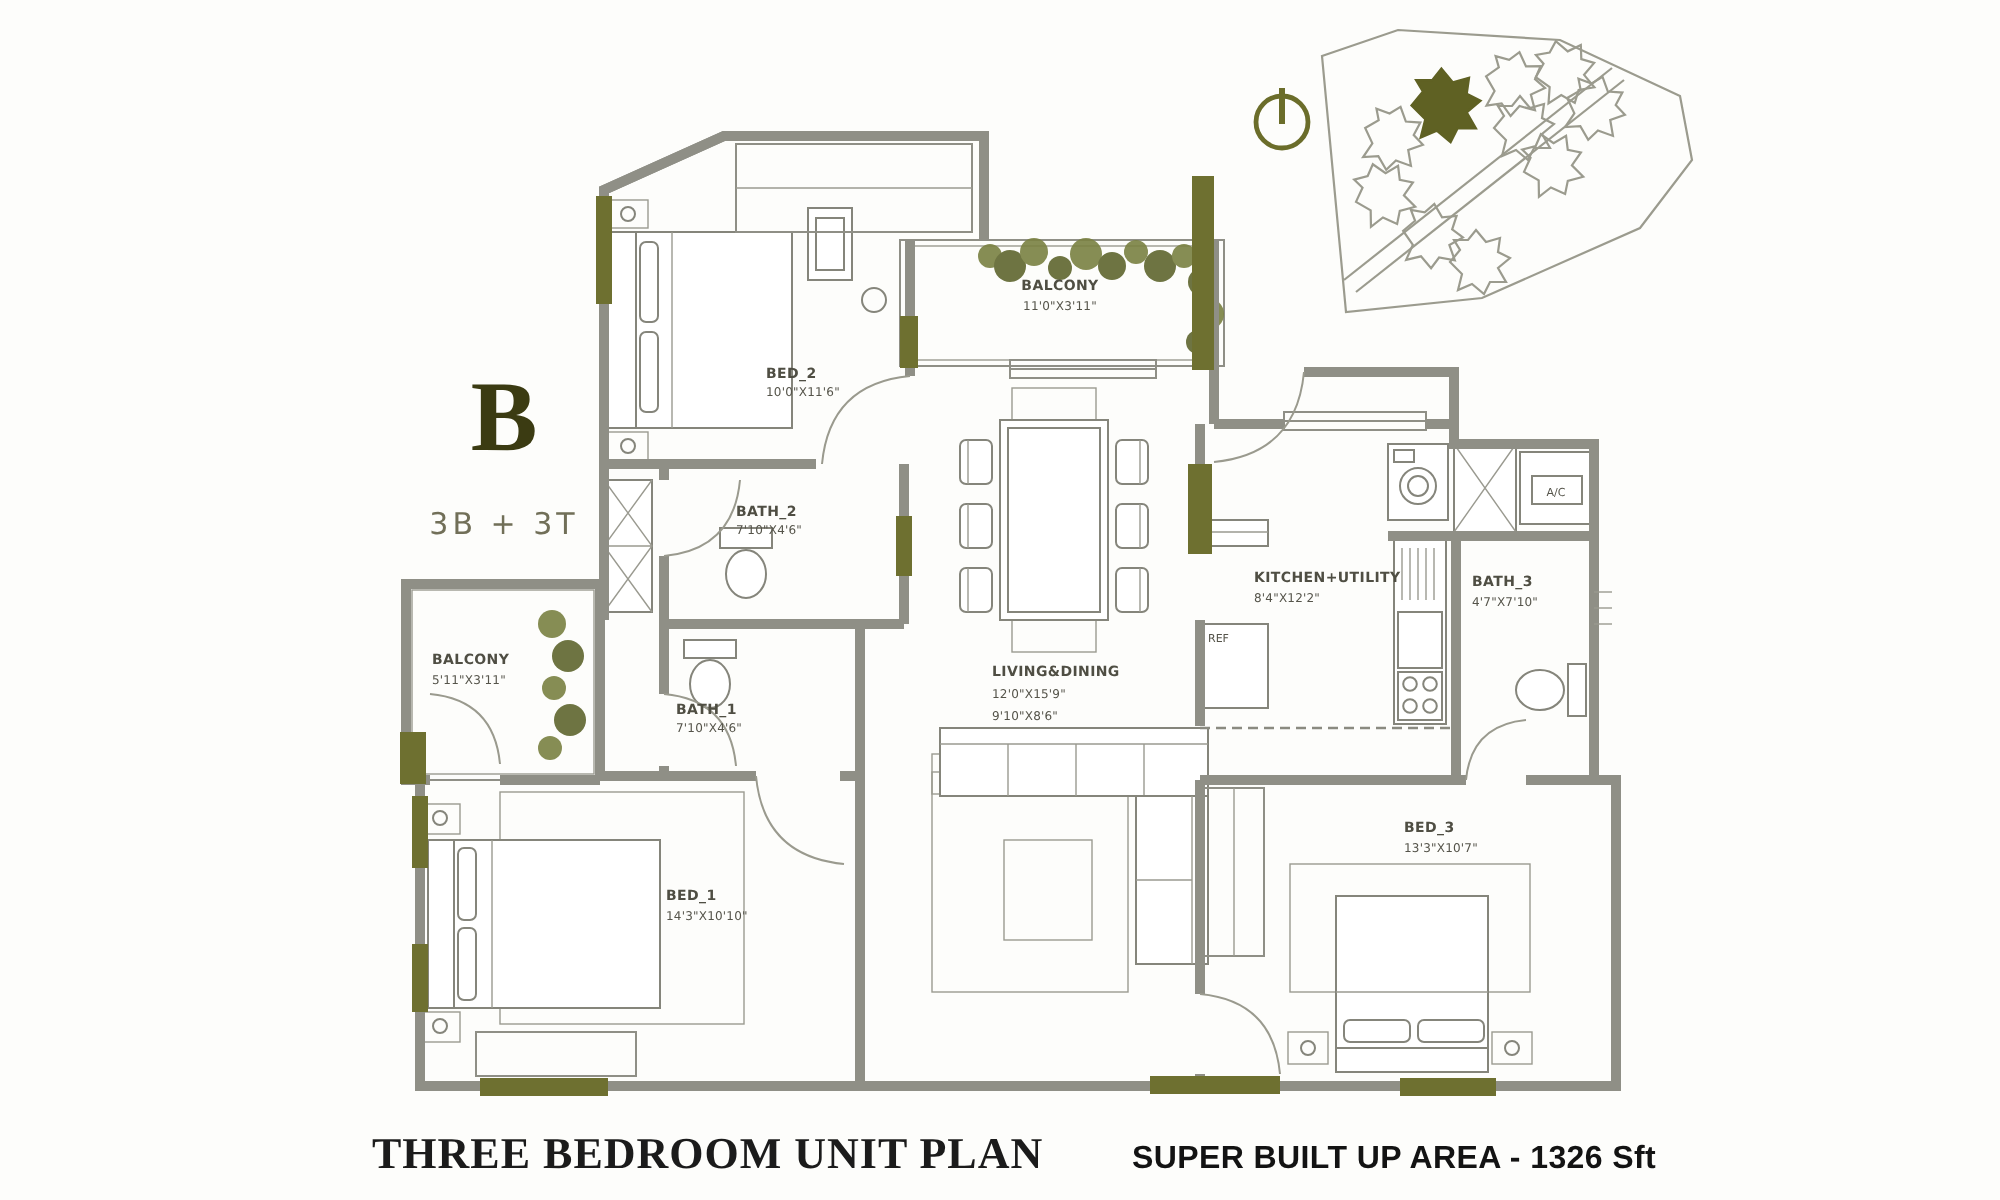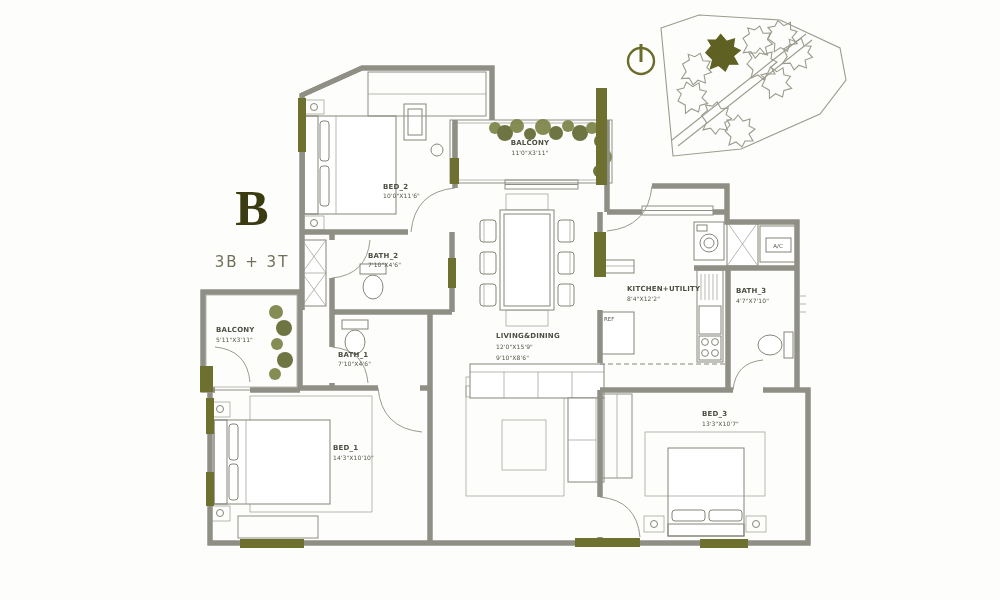--- a/index.html
+++ b/index.html
@@ -339,14 +339,19 @@
     <text class="rs" x="778" y="248" text-anchor="middle">A/C</text>
     <text class="rs" x="604" y="321">REF</text>
   </g>
 </svg>
 
   <div class="unit-box">
     <div class="unit-letter">B</div>
     <div class="unit-config">3B + 3T</div>
   </div>
 
+  <div class="plan-title">THREE BEDROOM UNIT PLAN</div>
+  <div class="area-line">
+    <span>SUPER BUILT UP AREA -</span>
+    <span>1326 Sft</span>
+  </div>
 
 </div>
 
 </body></html>

